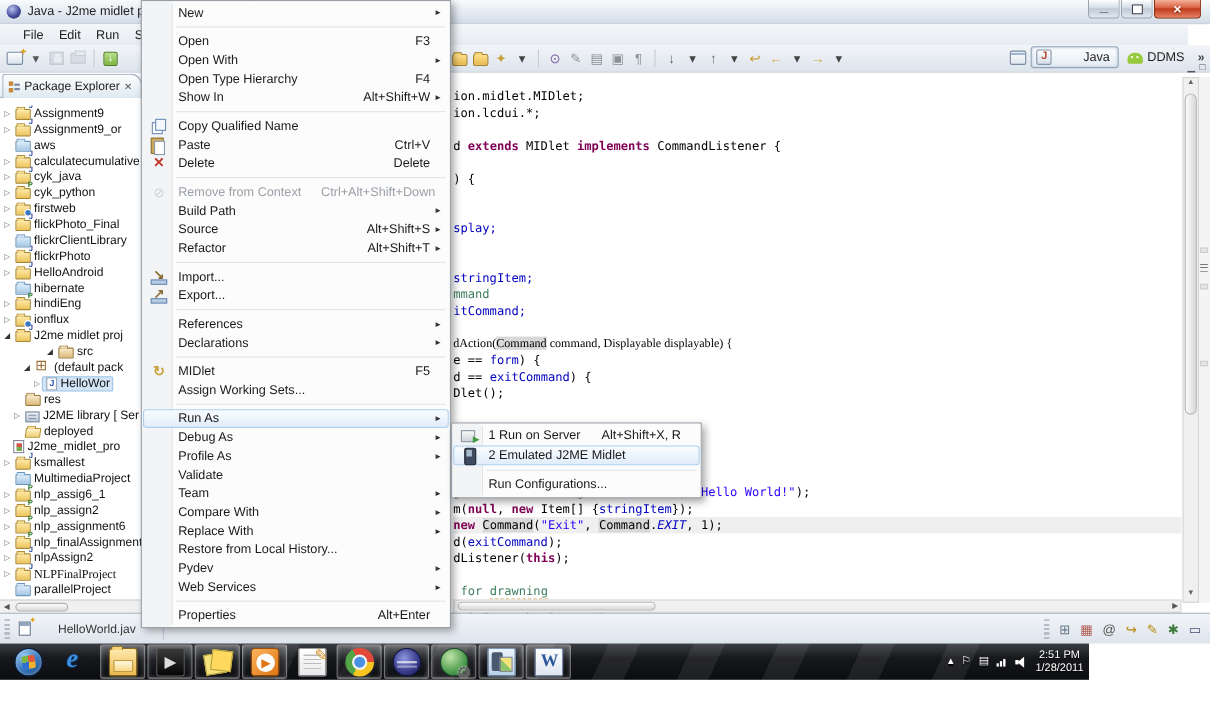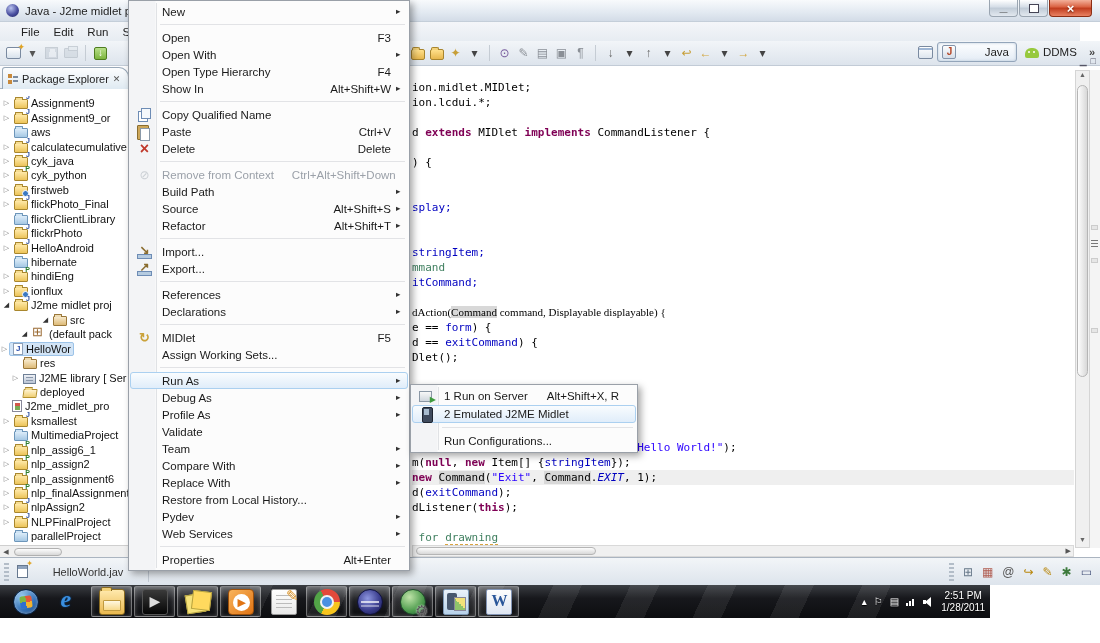--- a/index.html
+++ b/index.html
@@ -586,21 +586,21 @@
             <span class="tlabel">src</span>
           </span>
         </div>
         <div class="trow" style="padding-left: 20px;">
           <span class="tar" style="color: rgb(51, 51, 51);">◢</span>
           <span class="tlw">
             <span class="ti ti-package"></span>
             <span class="tlabel">(default pack</span>
           </span>
         </div>
-        <div class="trow" style="">
+        <div class="trow" style="padding-left: 29px;">
           <span class="tar">▷</span>
           <span class="tlw sel">
             <span class="ti ti-java-file"></span>
             <span class="tlabel">HelloWor</span>
           </span>
         </div>
         <div class="trow" style="padding-left: 11px;">
           <span class="tar"></span>
           <span class="tlw">
             <span class="ti ti-source-folder"></span>
@@ -670,21 +670,21 @@
             <span class="tlabel">nlp_finalAssignment</span>
           </span>
         </div>
         <div class="trow" style="padding-left: 2px;">
           <span class="tar">▷</span>
           <span class="tlw">
             <span class="ti ti-java-project"></span>
             <span class="tlabel">nlpAssign2</span>
           </span>
         </div>
-        <div class="trow" style="padding-left: 2px;">
+        <div class="trow" style="padding-left: 2px; font-family: Liberation Serif, serif;">
           <span class="tar">▷</span>
           <span class="tlw">
             <span class="ti ti-java-project"></span>
             <span class="tlabel">NLPFinalProject</span>
           </span>
         </div>
         <div class="trow" style="padding-left: 2px;">
           <span class="tar"></span>
           <span class="tlw">
             <span class="ti ti-folder"></span>

